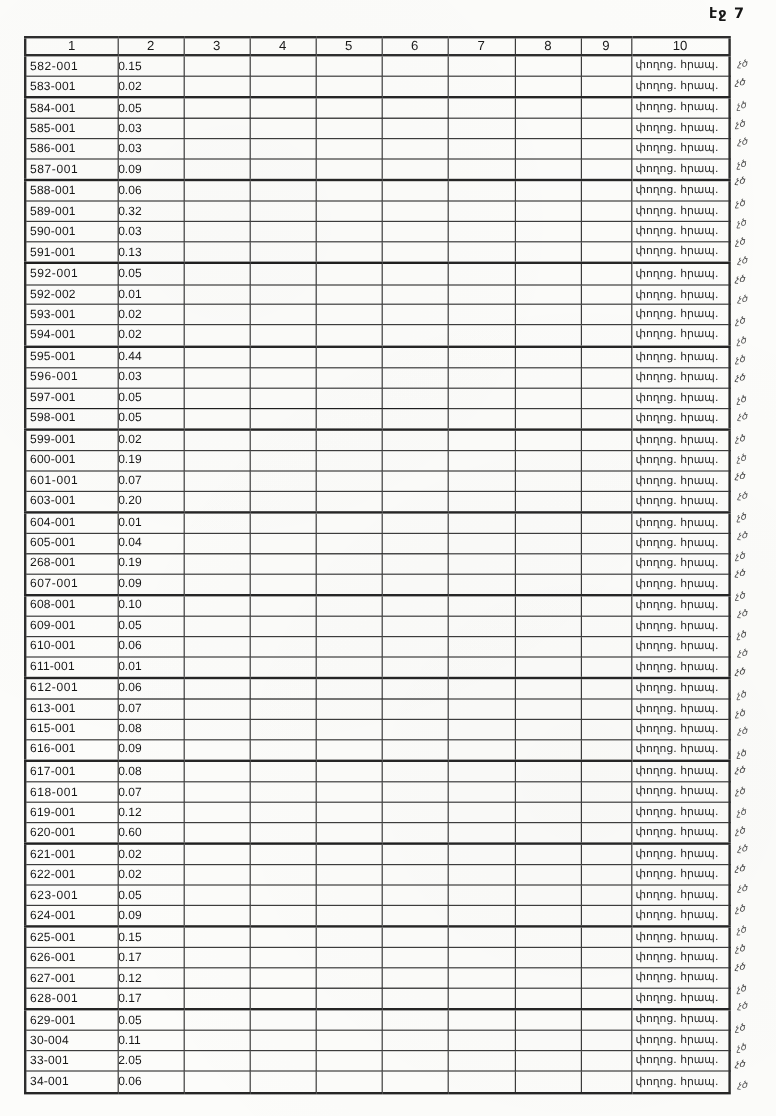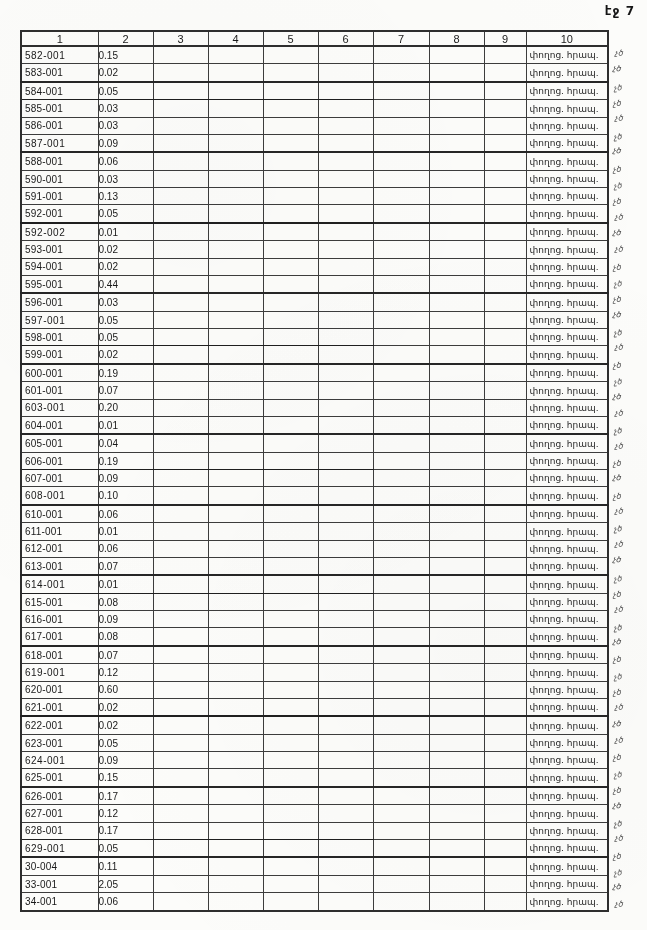--- a/index.html
+++ b/index.html
@@ -13,21 +13,21 @@
   }
   .page {
     position: absolute; inset: 0;
     background:
       radial-gradient(circle at 30% 20%, rgba(0,0,0,0.012), transparent 60%),
       radial-gradient(circle at 75% 70%, rgba(0,0,0,0.015), transparent 55%),
       #fcfcfa;
   }
   .page-label {
     position: absolute;
-    top: 4px; right: 12px;
+    top: 4px; right: 26px;
     font-size: 12px;
     font-weight: bold;
     letter-spacing: 1px;
     color: #161616;
     font-family: "DejaVu Sans", sans-serif;
   }
   table.grid {
     position: absolute;
     left: 20px; top: 30px;
     width: 587px; height: 882px;
@@ -209,20 +209,32 @@
           <td></td>
           <td></td>
           <td></td>
           <td></td>
           <td></td>
           <td></td>
           <td></td>
           <td class="cat">փողոց. հրապ.</td>
         </tr>
         <tr>
+          <td class="code">589-001</td>
+          <td class="val">0.32</td>
+          <td></td>
+          <td></td>
+          <td></td>
+          <td></td>
+          <td></td>
+          <td></td>
+          <td></td>
+          <td class="cat">փողոց. հրապ.</td>
+        </tr>
+        <tr>
           <td class="code">590-001</td>
           <td class="val">0.03</td>
           <td></td>
           <td></td>
           <td></td>
           <td></td>
           <td></td>
           <td></td>
           <td></td>
           <td class="cat">փողոց. հրապ.</td>
@@ -401,21 +413,21 @@
           <td></td>
           <td></td>
           <td></td>
           <td></td>
           <td></td>
           <td></td>
           <td></td>
           <td class="cat">փողոց. հրապ.</td>
         </tr>
         <tr>
-          <td class="code">606-001</td>
+          <td class="code">268-001</td>
           <td class="val">0.19</td>
           <td></td>
           <td></td>
           <td></td>
           <td></td>
           <td></td>
           <td></td>
           <td></td>
           <td class="cat">փողոց. հրապ.</td>
         </tr>
@@ -437,20 +449,32 @@
           <td></td>
           <td></td>
           <td></td>
           <td></td>
           <td></td>
           <td></td>
           <td></td>
           <td class="cat">փողոց. հրապ.</td>
         </tr>
         <tr>
+          <td class="code">609-001</td>
+          <td class="val">0.05</td>
+          <td></td>
+          <td></td>
+          <td></td>
+          <td></td>
+          <td></td>
+          <td></td>
+          <td></td>
+          <td class="cat">փողոց. հրապ.</td>
+        </tr>
+        <tr>
           <td class="code">610-001</td>
           <td class="val">0.06</td>
           <td></td>
           <td></td>
           <td></td>
           <td></td>
           <td></td>
           <td></td>
           <td></td>
           <td class="cat">փողոց. հրապ.</td>
@@ -475,32 +499,20 @@
           <td></td>
           <td></td>
           <td></td>
           <td></td>
           <td></td>
           <td class="cat">փողոց. հրապ.</td>
         </tr>
         <tr>
           <td class="code">613-001</td>
           <td class="val">0.07</td>
-          <td></td>
-          <td></td>
-          <td></td>
-          <td></td>
-          <td></td>
-          <td></td>
-          <td></td>
-          <td class="cat">փողոց. հրապ.</td>
-        </tr>
-        <tr>
-          <td class="code">614-001</td>
-          <td class="val">0.01</td>
           <td></td>
           <td></td>
           <td></td>
           <td></td>
           <td></td>
           <td></td>
           <td></td>
           <td class="cat">փողոց. հրապ.</td>
         </tr>
         <tr>

